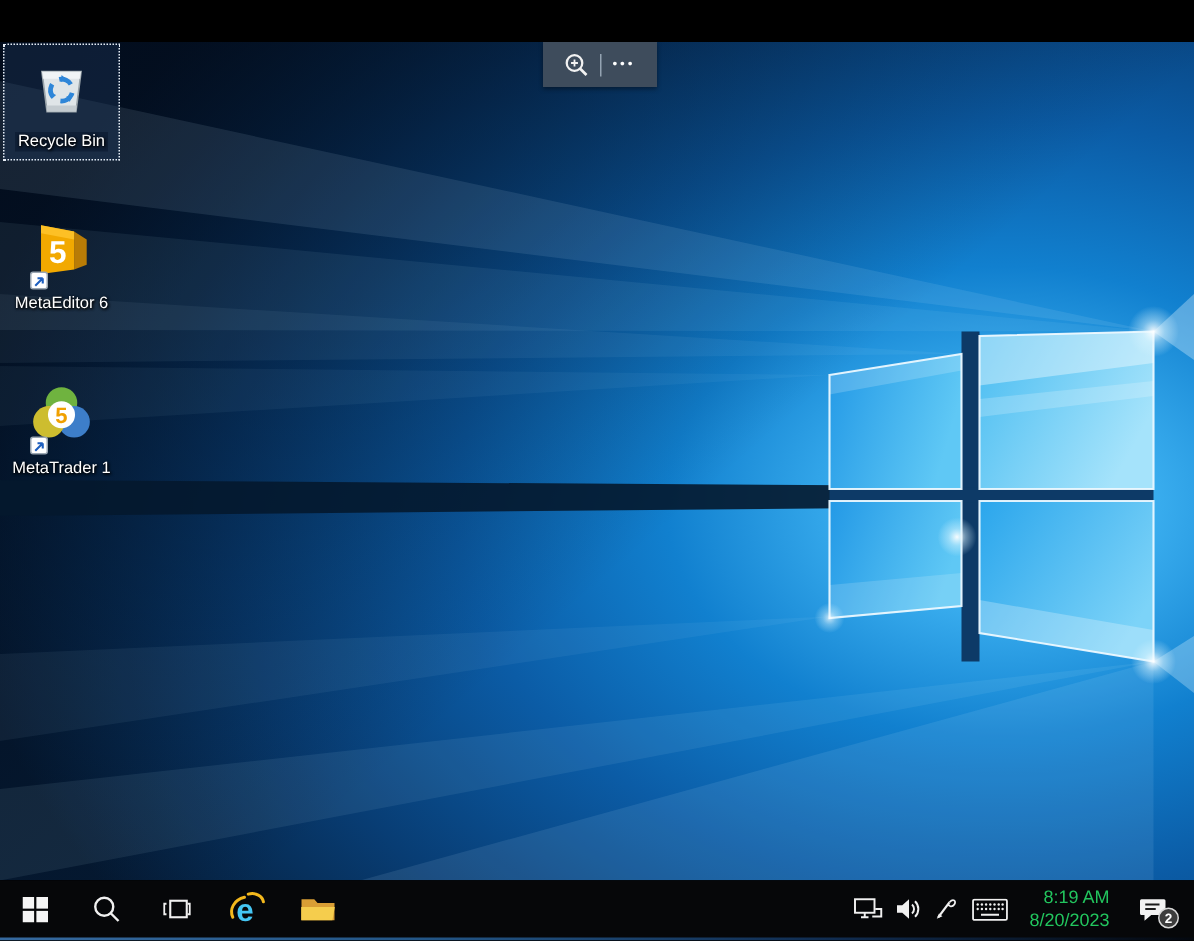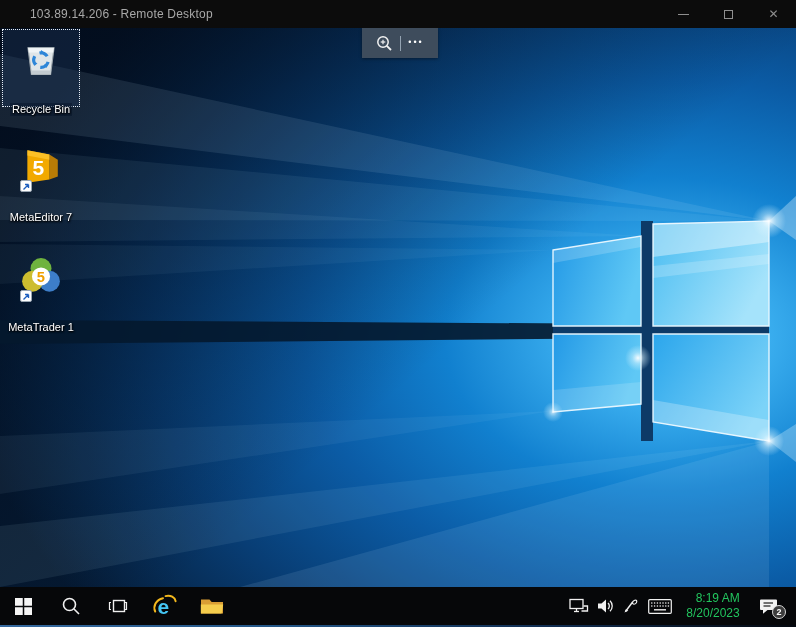--- a/index.html
+++ b/index.html
@@ -31,21 +31,21 @@
     background:var(--conn-bar);display:flex;align-items:center;justify-content:center;
     gap:7px;box-shadow:0 1px 3px rgba(0,0,0,.4);}
   .conn-divider{width:1px;height:15px;background:#94a3b2;}
   .conn-ellipsis{color:#fff;font-size:9px;letter-spacing:2px;line-height:10px;
     padding-bottom:2px;}
   .conn-btn{display:flex;align-items:center;justify-content:center;height:100%;}
 
   
   .icon-cell{position:absolute;left:2px;width:78px;height:78px;display:flex;
     flex-direction:column;align-items:center;padding-top:6px;cursor:default;}
-  .icon-cell .label{margin-top:19px;font-size:11px;color:#fff;text-align:center;
+  .icon-cell .label{margin-top:3px;font-size:11px;color:#fff;text-align:center;
     text-shadow:0 1px 2px #000,1px 1px 2px #000;line-height:13px;}
   .icon-cell.selected{border:1px dotted #e6edf5;background:rgba(30,55,90,.40);}
   .icon-cell.selected .label{background:rgba(8,22,44,.55);padding:0 2px;}
   .shortcut-badge{position:absolute;left:0;bottom:0;width:12px;height:12px;
     background:#fff;border:1px solid #9aa6b2;border-radius:2px;display:flex;
     align-items:center;justify-content:center;}
   .icon-art{position:relative;}
 
   
   .taskbar{position:absolute;left:0;bottom:0;width:796px;height:40px;
@@ -61,32 +61,20 @@
   .action-center{position:relative;width:42px;}
   .ac-badge{position:absolute;right:4px;bottom:6px;width:14px;height:14px;border-radius:50%;
     background:#3d3d3d;border:1px solid #d8d8d8;color:#fff;font-size:9px;font-weight:bold;
     display:flex;align-items:center;justify-content:center;}
 </style>
 </head>
 <body>
 
 <div id="frame">
 
-  <div class="titlebar">
-    <span class="title">103.89.14.206 - Remote Desktop</span>
-    <div class="win-controls">
-      <div class="win-btn">
-          <span class="glyph-min"></span>
-        </div>
-      <div class="win-btn">
-          <span class="glyph-max"></span>
-        </div>
-      <div class="win-btn">✕</div>
-    </div>
-  </div>
 
   <div class="desktop">
 
     <svg class="wallpaper" viewBox="0 0 796 559" preserveAspectRatio="none">
       <defs>
         <radialGradient id="bg" cx="84%" cy="55%" r="88%">
           <stop offset="0%" stop-color="#7fd2fa"></stop>
           <stop offset="14%" stop-color="#3aaeef"></stop>
           <stop offset="32%" stop-color="#1180cf"></stop>
           <stop offset="52%" stop-color="#0b5ca6"></stop>
@@ -193,21 +181,21 @@
           <polygon points="6,4 27,8 27,32 6,35" fill="#f2a900"></polygon>
           <polygon points="6,4 27,8 27,13 6,9" fill="#ffc62e" opacity="0.8"></polygon>
           <text x="11" y="28" font-size="20" font-weight="bold" fill="#ffffff" font-family="Liberation Sans, DejaVu Sans, sans-serif">5</text>
         </svg>
         <span class="shortcut-badge">
           <svg width="9" height="9" viewBox="0 0 9 9">
             <path d="M1.5,7.5 L6.5,2.5 M6.5,2.5 L3,2.5 M6.5,2.5 L6.5,6" stroke="#1e5fbf" stroke-width="1.4" fill="none"></path>
           </svg>
         </span>
       </div>
-      <div class="label">MetaEditor 7</div>
+      <div class="label">MetaEditor 6</div>
     </div>
 
     <div class="icon-cell" style="top:222px;">
       <div class="icon-art">
         <svg width="42" height="42" viewBox="0 0 40 40">
           <circle cx="20" cy="12" r="10" fill="#6fb33f"></circle>
           <circle cx="28" cy="24" r="10" fill="#3d7ec9"></circle>
           <circle cx="12" cy="24" r="10" fill="#cdbd2f"></circle>
           <circle cx="20" cy="19.5" r="8.6" fill="#ffffff"></circle>
           <text x="16" y="25" font-size="14" font-weight="bold" fill="#f0a000" font-family="Liberation Sans, DejaVu Sans, sans-serif">5</text>

